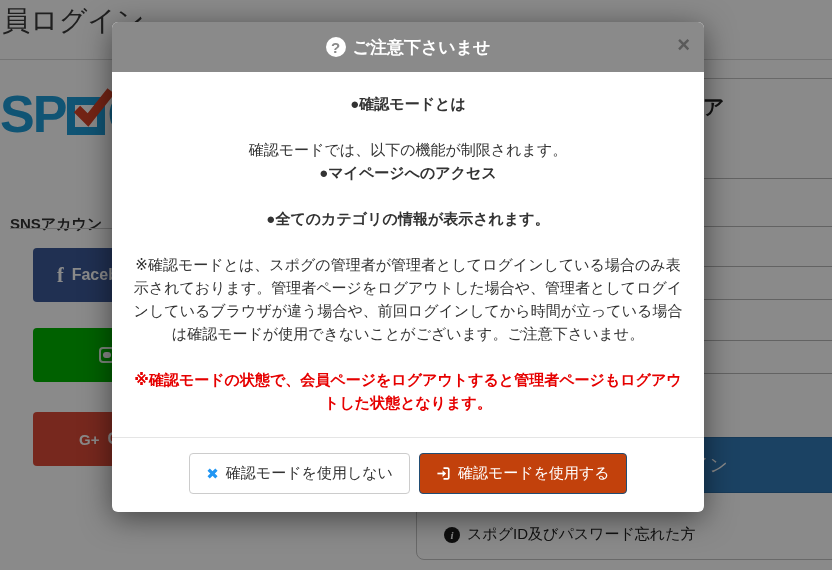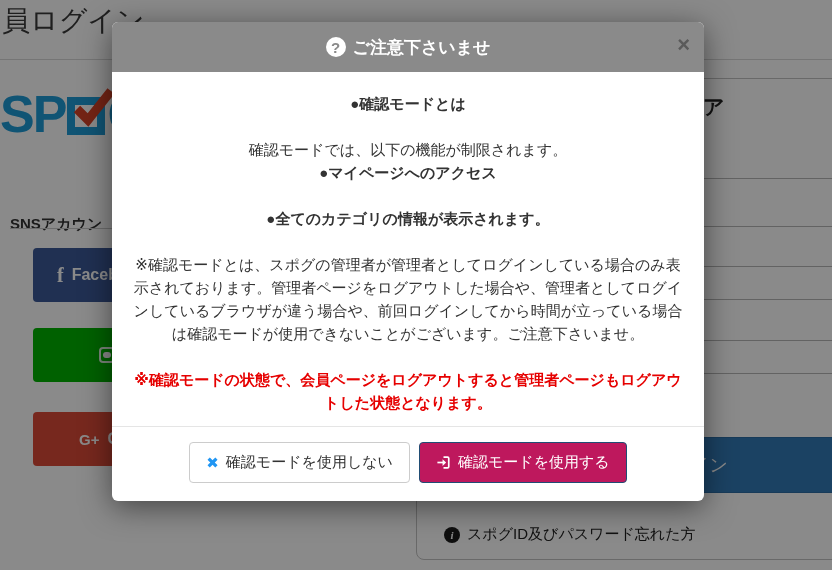--- a/index.html
+++ b/index.html
@@ -58,31 +58,31 @@
     display:flex; align-items:center; justify-content:center; }
   .modal-title { color:#fff; font-size:17px; font-weight:bold; display:flex; align-items:center; }
   .q-ic { width:20px; height:20px; border-radius:50%; background:#fff; color:#8a8a8a; font-size:15px; font-weight:bold;
     display:inline-flex; align-items:center; justify-content:center; margin-right:7px; }
   .modal-close { position:absolute; right:14px; top:12px; font-size:22px; line-height:22px; font-weight:bold;
     color:#4a4a4a; opacity:.75; background:none; border:none; cursor:pointer;
     font-family:"Liberation Sans","DejaVu Sans",sans-serif; }
 
   .modal-body { padding:20px 16px 12px 16px; font-size:15px; color:#333; line-height:23px; }
   .modal-body p { margin:0 0 23px 0;text-align:center; }
-  .modal-body p:last-child { margin-bottom:0; }
+  .modal-body p:last-child { margin-bottom:11px; }
   .b { font-weight:bold; }
   .warn { font-weight:bold; color:#e60000; }
 
   .modal-footer { border-top:1px solid #e5e5e5; padding:15px 10px 18px 10px;
     display:flex; justify-content:center; gap:9px; }
   .btn { font-size:15px; border-radius:4px; padding:10px 16px; display:inline-flex; align-items:center; cursor:pointer;
     font-family:"Liberation Sans","DejaVu Sans",sans-serif; }
   .btn-decline { background:#fff; border:1px solid #ccc; color:#333; }
   .btn-decline .x-ic { color:#2196f3; font-weight:bold; font-size:15px; margin-right:7px; }
-  .btn-accept { background:#be185d; border:1px solid #204d74; color:#fff; }
+  .btn-accept { background:#c2410c; border:1px solid #204d74; color:#fff; }
   .btn-accept svg { margin-right:7px; }
 </style>
 </head>
 <body>
 
 <div class="stage">
 
   <div class="page">
     <h1 class="page-heading">員ログイン</h1>
     <div class="page-hr"></div>

